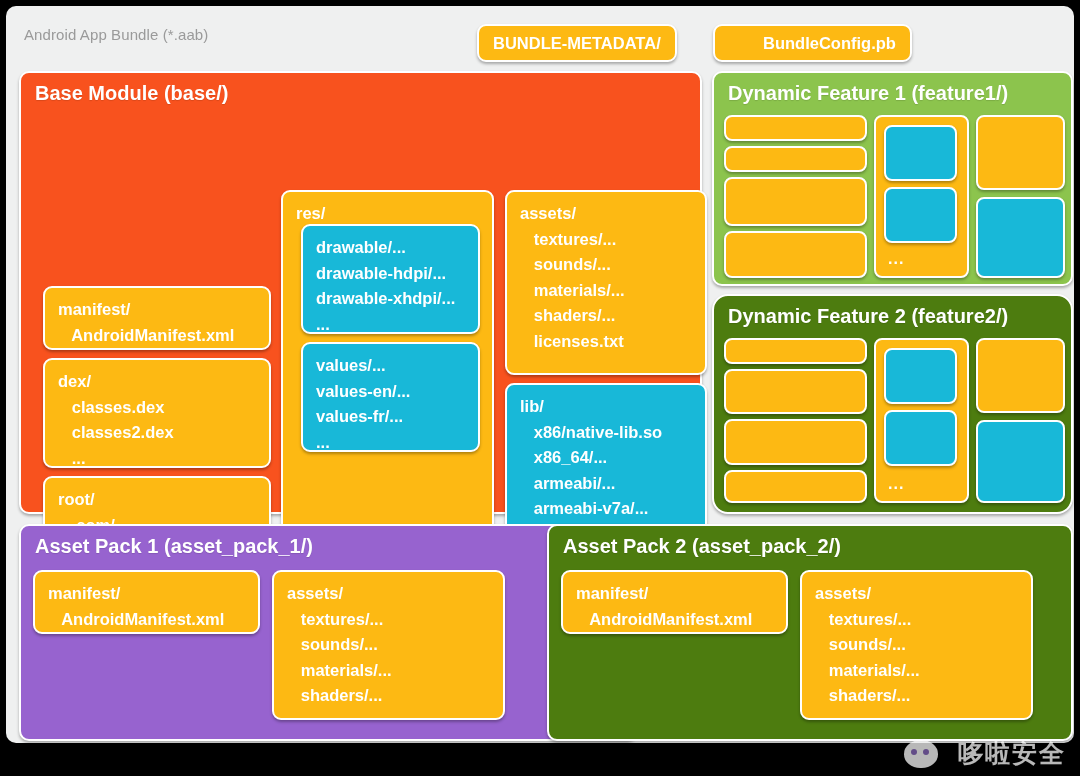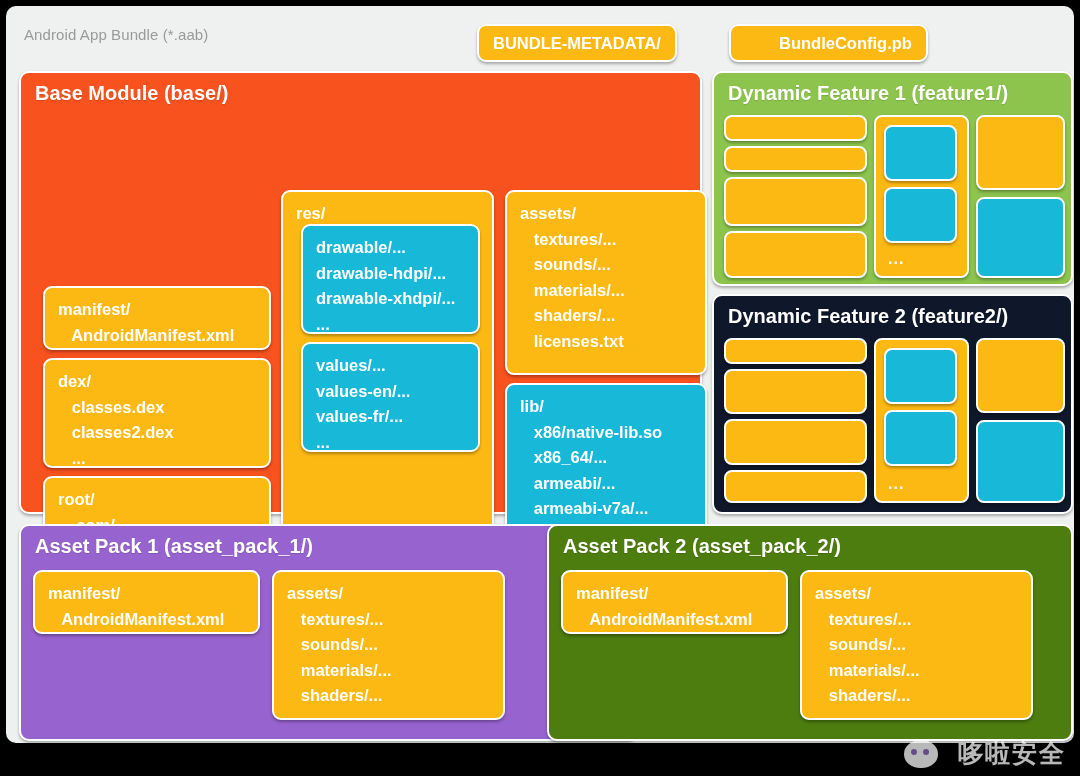--- a/index.html
+++ b/index.html
@@ -27,31 +27,31 @@
     position:absolute;left:18px;top:20px;
     font-size:15px;color:#9a9a9a;letter-spacing:.1px;white-space:nowrap;
   }
   .chip{
     position:absolute;top:18px;height:38px;background:#FDB913;
     display:flex;align-items:center;justify-content:center;
     color:#fff;font-size:16.5px;font-weight:bold;padding:0 14px;white-space:nowrap;
     border-radius:9px;
   }
   #chip-metadata{left:471px;}
-  #chip-config{left:723px;padding-left:48px;}
+  #chip-config{left:707px;padding-left:48px;}
 
   
   .panel{position:absolute;border-radius:10px;}
   .panel-title{
     position:absolute;left:14px;top:9px;color:#fff;font-size:20px;font-weight:bold;
     white-space:nowrap;text-shadow:0 1px 1px rgba(0,0,0,.12);
   }
   #base-module{left:13px;top:65px;width:683px;height:443px;background:#F8521E;}
   #feature1{left:706px;top:65px;width:361px;height:215px;background:#8CC44D;}
-  #feature2{left:706px;top:288px;width:361px;height:220px;background:#0f172a;}
+  #feature2{left:706px;top:288px;width:361px;height:220px;background:#4d7c0f;border-radius:16px;}
   #assetpack1{left:13px;top:518px;width:618px;height:217px;background:#9763CF;}
   #assetpack2{left:541px;top:518px;width:526px;height:217px;background:#4d7c0f;}
 
   
   .card{position:absolute;background:#FDB913;color:#fff;font-size:16.5px;font-weight:bold;}
   .card.cyan{background:#18B8D8;}
   .card .txt{position:absolute;left:13px;top:9px;line-height:25.5px;white-space:pre;}
 
   
   #bm-c1-protos   {left:22px; top:117px; width:228px; height:88px;}

